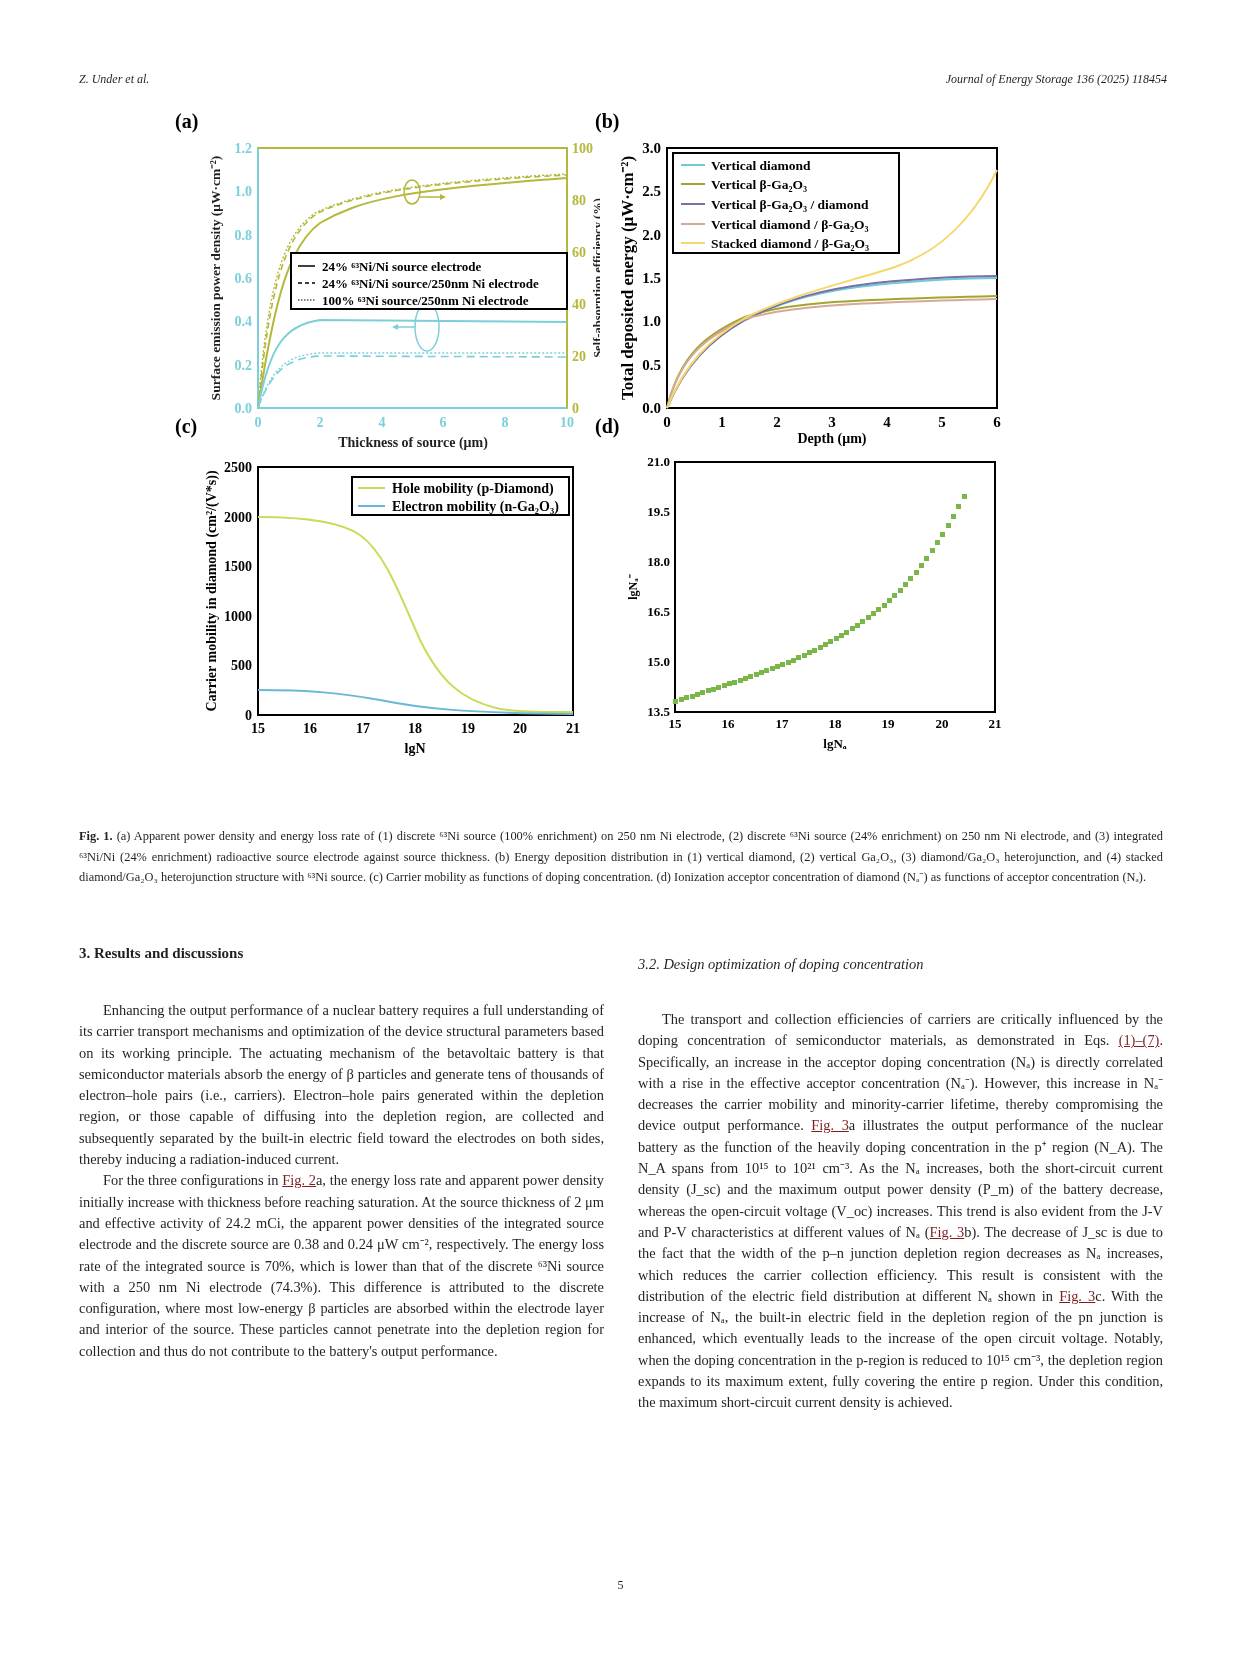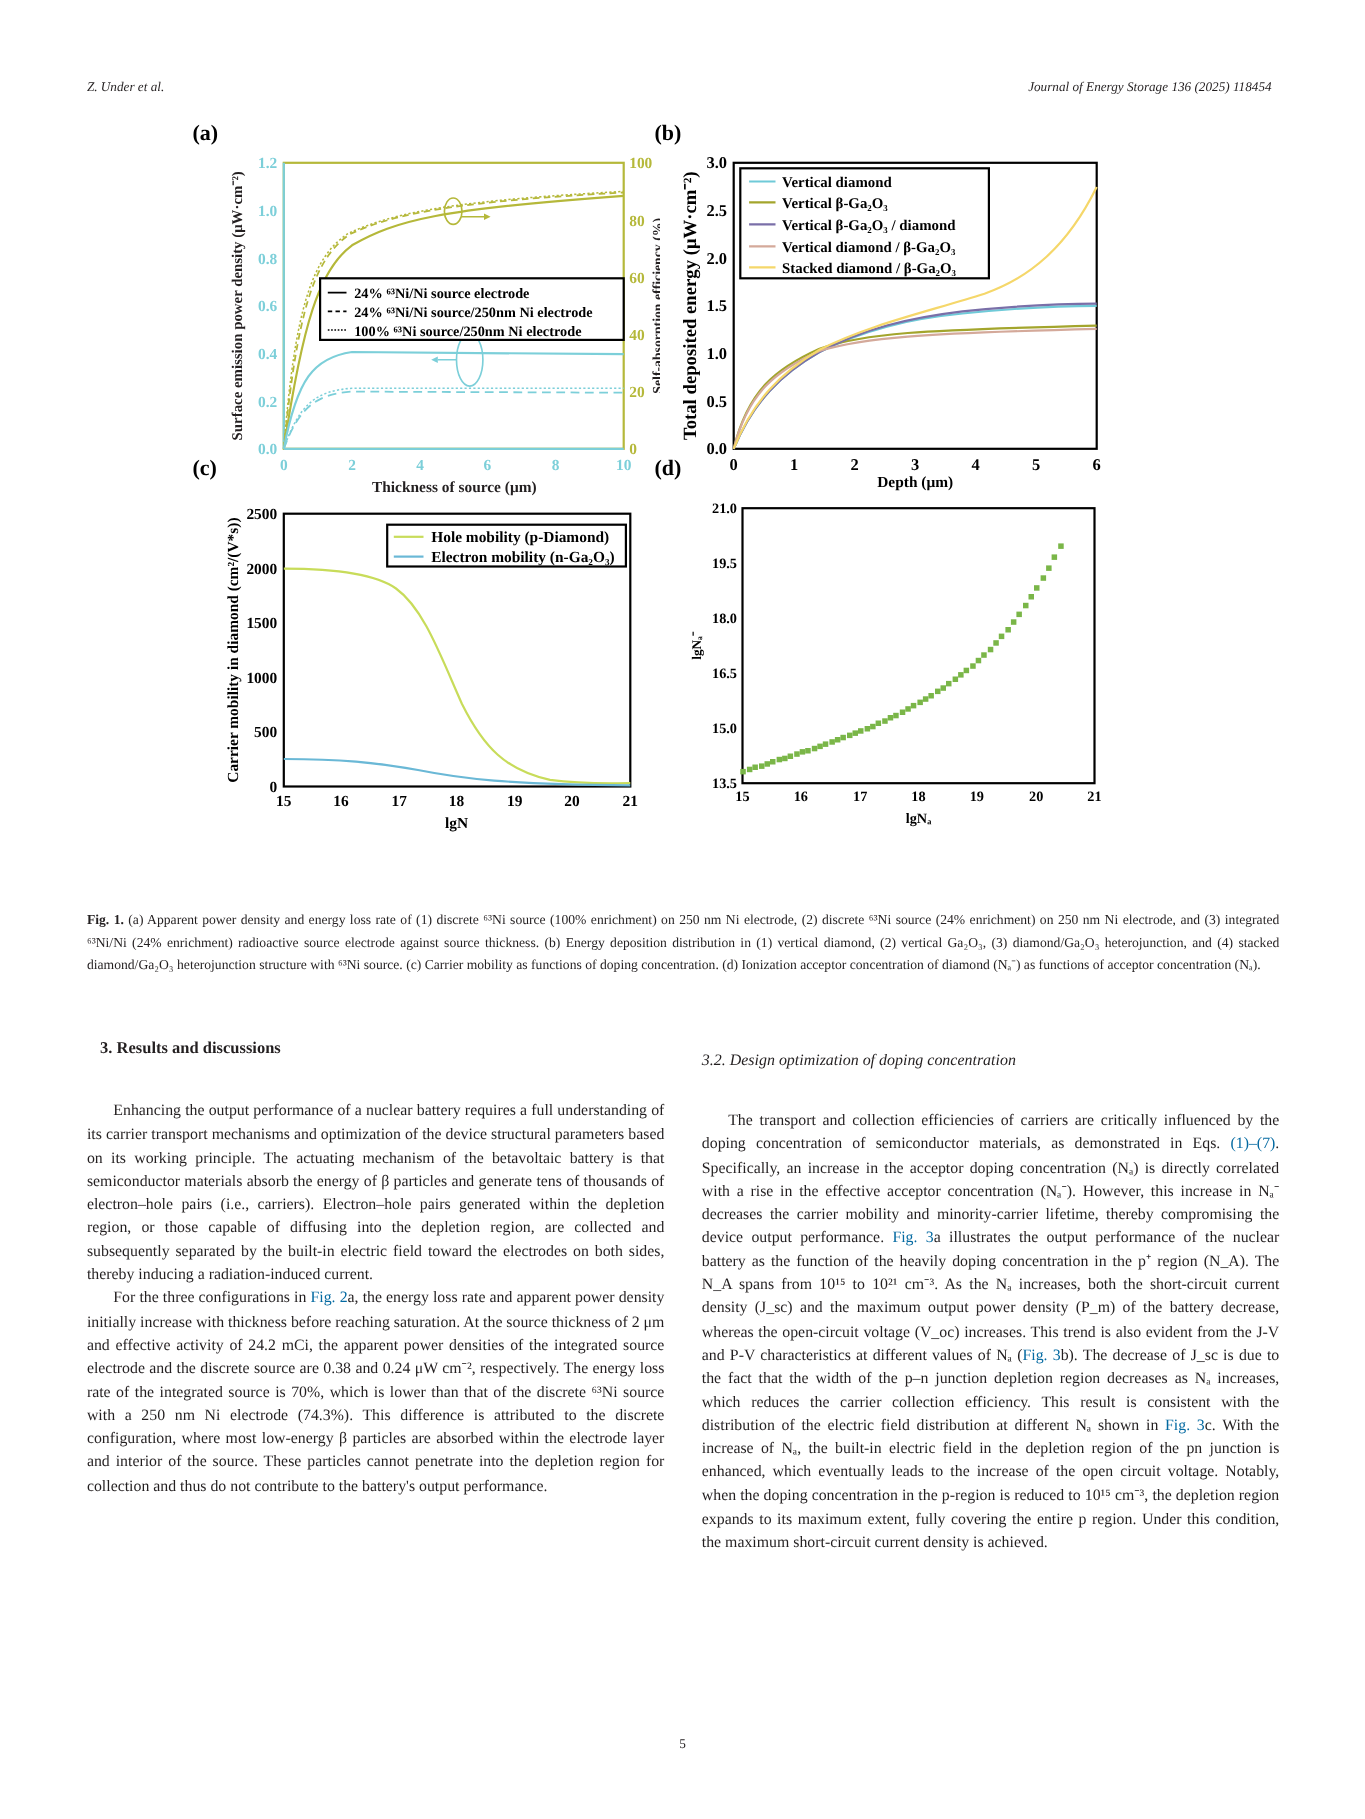--- a/index.html
+++ b/index.html
@@ -1,31 +1,31 @@
 <!DOCTYPE html>
 <html><head>
 <meta charset="utf-8">
 <style>
   html,body{margin:0;padding:0;background:#fff;}
   body{width:1241px;height:1654px;position:relative;overflow:hidden;font-family:"DejaVu Serif",serif;color:#231f20;}
   .hdr{position:absolute;top:72px;font-size:12px;font-style:italic;font-family:"Liberation Serif",serif;}
   .hdr.left{left:79px;}
-  .hdr.right{right:85px;}
+  .hdr.right{right:74px;}
   .fig{position:absolute;left:175px;top:110px;width:900px;height:705px;}
   .panel-label{position:absolute;font-family:"Liberation Serif",serif;font-weight:bold;font-size:20px;color:#000;}
   svg text{font-family:"Liberation Serif",serif;font-weight:bold;}
   .caption{position:absolute;left:79px;top:826px;width:1084px;font-size:12.4px;line-height:20.5px;text-align:justify;font-family:"Liberation Serif",serif;}
   .caption b{font-weight:bold;}
   .col{position:absolute;top:945px;width:525px;font-family:"Liberation Serif",serif;}
   .col.left{left:79px;}
   .col.right{left:638px;}
-  .sec-title{font-weight:bold;font-size:15px;margin:0 0 38px 12px;}
+  .sec-title{font-weight:bold;font-size:15px;margin:0 0 38px 0;}
   .subsec{font-style:italic;font-size:14.5px;margin:22px 0 36px 0;}
   .col p{margin:0;font-size:14.4px;line-height:21.3px;text-align:justify;text-indent:24px;}
-  .link{color:#0369a1;}
+  .link{color:#7f1d1d;text-decoration:underline;}
   .pagenum{position:absolute;top:1578px;left:0;width:1241px;text-align:center;font-size:12px;font-family:"Liberation Serif",serif;}
 </style>
 </head>
 <body>
 
 <div class="hdr left">Z. Under et al.</div>
 <div class="hdr right">Journal of Energy Storage 136 (2025) 118454</div>
 
 <div class="fig">
 

